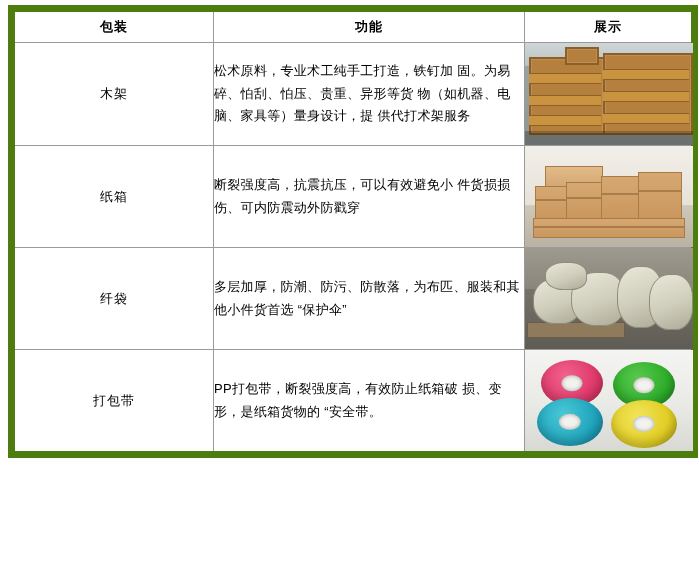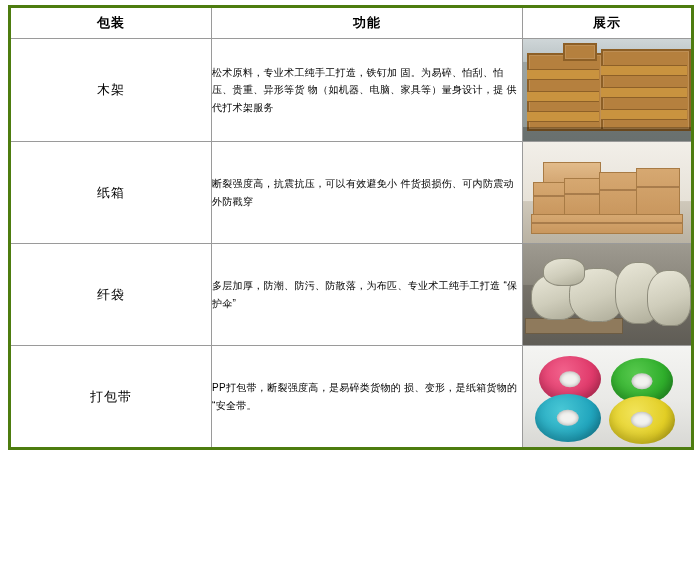--- a/index.html
+++ b/index.html
@@ -18,21 +18,21 @@
     width: 699px;
     height: 570px;
     position: relative;
     box-sizing: border-box;
   }
   table.pkg-table {
     border-collapse: collapse;
     table-layout: fixed;
     width: 683px;
     margin: 5px 4px 0 8px;
-    border: 3px solid #4d7c0f;
+    border: 7px solid #4d7c0f;
   }
   table.pkg-table td, table.pkg-table th {
     border: 1px solid #9a9a9a;
     vertical-align: middle;
     padding: 0;
   }
   col.c-name  { width: 202px; }
   col.c-func  { width: 311px; }
   col.c-show  { width: 170px; }
 
@@ -42,21 +42,21 @@
     font-size: 13px;
     text-align: center;
     letter-spacing: 1px;
   }
   td.name-cell {
     text-align: center;
     font-size: 13px;
     letter-spacing: 1px;
   }
   td.func-cell {
-    font-size: 10px;
+    font-size: 13px;
     line-height: 1.75;
     padding: 6px 10px 6px 10px;
     text-align: left;
     letter-spacing: 0.3px;
   }
   td.show-cell {
     padding: 0;
     text-align: center;
     vertical-align: middle;
   }
@@ -220,36 +220,36 @@
             <div class="box" style="left:41px; top:36px; width:34px; height:36px;"></div>
             <div class="box" style="left:76px; top:30px; width:36px; height:42px;"></div>
             <div class="box" style="left:113px;top:26px; width:42px; height:46px;"></div>
             <div class="box" style="left:8px;  top:72px; width:150px;height:18px;"></div>
           </div>
         </td>
       </tr>
 
       <tr class="r-bag">
         <td class="name-cell">纤袋</td>
-        <td class="func-cell">多层加厚，防潮、防污、防散落，为布匹、专业术工纯手工打造 “保护伞”</td>
+        <td class="func-cell">多层加厚，防潮、防污、防散落，为布匹、服装和其他小件货首选 “保护伞”</td>
         <td class="show-cell">
           <div class="photo pic-bag">
             <div class="pallet" style="left:2px; top:74px; width:96px; height:14px;"></div>
             <div class="bag" style="left:8px;  top:30px; width:46px; height:44px;"></div>
             <div class="bag" style="left:46px; top:24px; width:52px; height:52px;"></div>
             <div class="bag" style="left:92px; top:18px; width:44px; height:60px;"></div>
             <div class="bag" style="left:124px;top:26px; width:42px; height:54px;"></div>
             <div class="bag" style="left:20px; top:14px; width:40px; height:26px;"></div>
           </div>
         </td>
       </tr>
 
       <tr class="r-strap">
         <td class="name-cell">打包带</td>
-        <td class="func-cell">PP打包带，断裂强度高，是易碎类货物的 损、变形，是纸箱货物的 “安全带。</td>
+        <td class="func-cell">PP打包带，断裂强度高，有效防止纸箱破 损、变形，是纸箱货物的 “安全带。</td>
         <td class="show-cell">
           <div class="photo pic-strap">
             <div class="coil" style="left:16px; top:10px; width:62px; height:46px; background:radial-gradient(circle at 40% 35%, #f2628c 0%, #e03a6b 60%, #b42a51 100%);">
               <div class="hole"></div>
             </div>
             <div class="coil" style="left:88px; top:12px; width:62px; height:46px; background:radial-gradient(circle at 40% 35%, #58c94e 0%, #2fae2b 60%, #1d8020 100%);">
               <div class="hole"></div>
             </div>
             <div class="coil" style="left:12px; top:48px; width:66px; height:48px; background:radial-gradient(circle at 40% 35%, #49c8d6 0%, #21a5bd 60%, #137a92 100%);">
               <div class="hole"></div>

